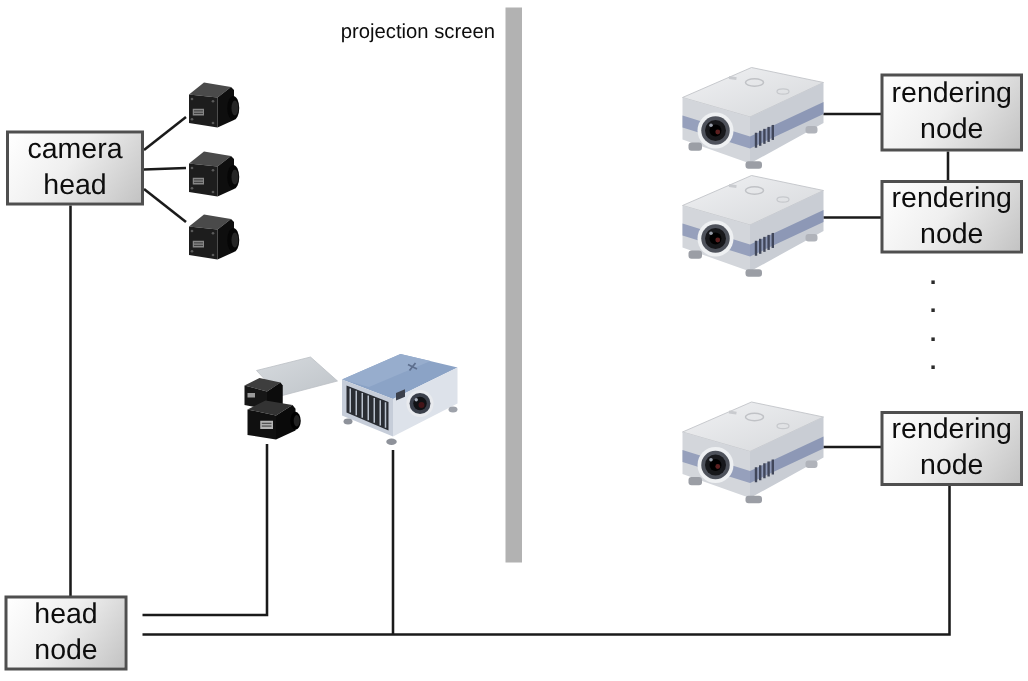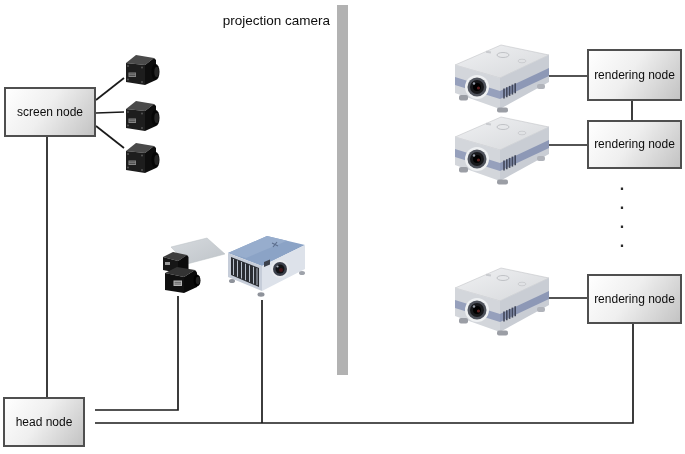--- a/index.html
+++ b/index.html
@@ -6,21 +6,21 @@
   #stage{
     position:relative;width:685px;height:454px;background:#ffffff;
     font-family:"Liberation Sans",sans-serif;overflow:hidden;
   }
   #wire-layer{position:absolute;left:0;top:0;width:685px;height:454px;}
   .nbox{
     position:absolute;box-sizing:border-box;
     border:2px solid #4f4f4f;
     background:linear-gradient(125deg,#ffffff 0%,#efefef 45%,#c3c3c3 100%);
     display:flex;align-items:center;justify-content:center;text-align:center;
-    font-size:12px;line-height:1.25;color:#0d0d0d;
+    font-size:19px;line-height:1.25;color:#0d0d0d;
   }
   #camera-node{left:4px;top:87px;width:92px;height:50px;}
   #head-node{left:3px;top:397px;width:82px;height:50px;}
   #rendering-node-1{left:587px;top:49px;width:95px;height:52px;}
   #rendering-node-2{left:587px;top:120px;width:95px;height:49px;}
   #rendering-node-3{left:587px;top:274px;width:95px;height:50px;}
   #screen-label{
     position:absolute;left:216px;top:13px;width:114px;text-align:right;
     font-size:13.5px;color:#0d0d0d;white-space:nowrap;
   }
@@ -157,24 +157,24 @@
     <use href="#sym-cam" x="121" y="51" width="42" height="40"></use>
     <use href="#sym-cam" x="121" y="97" width="42" height="40"></use>
     <use href="#sym-cam" x="121" y="139" width="42" height="40"></use>
     <use href="#sym-stereocam" x="157" y="237" width="70" height="64"></use>
     <use href="#sym-miniproj" x="217" y="231" width="95" height="68"></use>
     <use href="#sym-proj" x="446" y="38" width="110" height="76"></use>
     <use href="#sym-proj" x="446" y="110" width="110" height="76"></use>
     <use href="#sym-proj" x="446" y="261" width="110" height="76"></use>
   </svg>
 
-  <div id="screen-label">projection camera</div>
+  <div id="screen-label">projection screen</div>
 
   <div class="nbox" id="camera-node">
-    <span>screen node</span>
+    <span>camera head</span>
   </div>
   <div class="nbox" id="head-node">
     <span>head node</span>
   </div>
   <div class="nbox" id="rendering-node-1">
     <span>rendering node</span>
   </div>
   <div class="nbox" id="rendering-node-2">
     <span>rendering node</span>
   </div>

